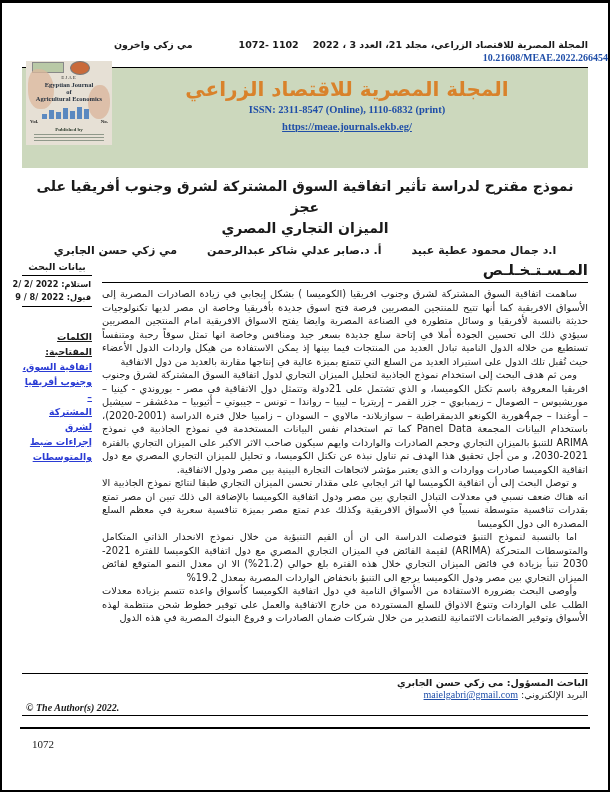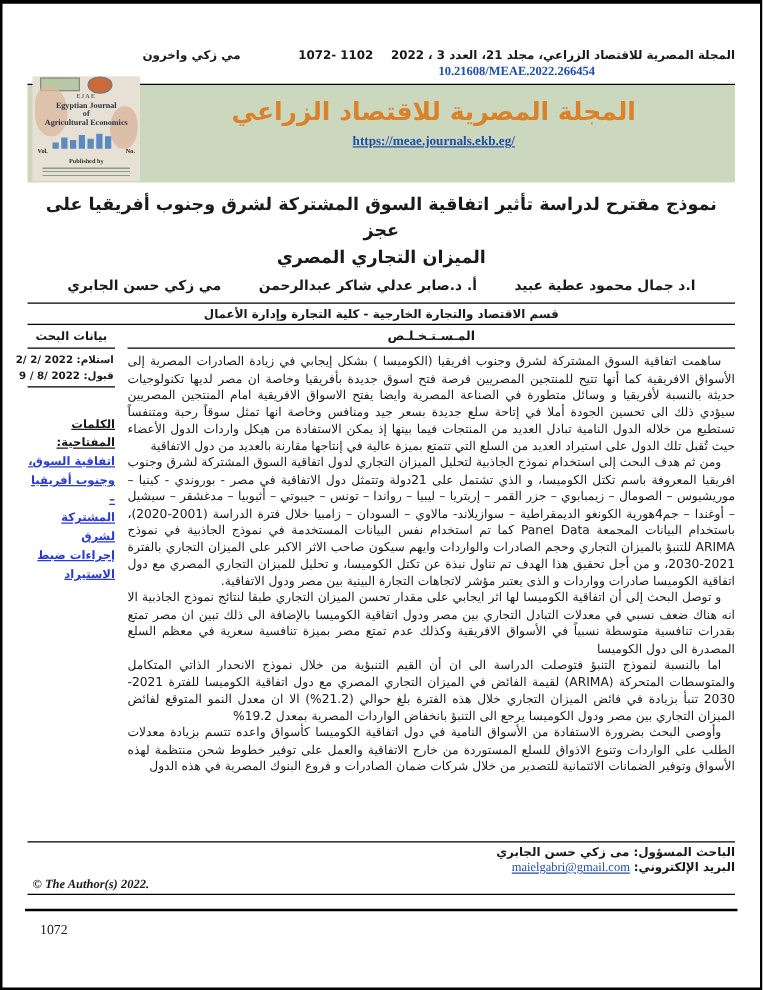--- a/index.html
+++ b/index.html
@@ -17,29 +17,29 @@
   }
   
   .runhead{
     direction:rtl;display:flex;align-items:baseline;
     margin:36px 20px 0 20px;
     font-size:9.5px;font-weight:bold;white-space:nowrap;
   }
   .rh-journal{margin-left:14px;}
   .rh-range{margin-left:46px;direction:ltr;unicode-bidi:embed;}
   .doi-line{
-    direction:ltr;text-align:right;padding-right:132px;margin-top:2px;
+    direction:ltr;text-align:right;margin-top:2px;
     font-family:"Liberation Serif",serif;font-weight:bold;
     font-size:10px;color:#1f4ea8;
   }
   .hr{border:0;border-top:1.5px solid #000;margin:4px 20px 0 20px;}
   .hr-thin{border:0;border-top:1px solid #000;margin:0 20px;}
   
   .banner{
-    position:relative;margin:0 20px;height:78px;
+    position:relative;margin:0 20px;height:100px;
     background:#ccd8bd;
   }
   .banner-text{text-align:center;padding:9px 0 0 84px;direction:rtl;}
   .banner-title{font-size:20px;font-weight:bold;color:#d9822b;line-height:24px;}
   .banner-issn{direction:ltr;font-family:"Liberation Serif",serif;font-weight:bold;font-size:10.5px;color:#1f4ea8;margin-top:3px;}
   .banner-url{direction:ltr;font-family:"Liberation Serif",serif;font-weight:bold;font-size:10.5px;color:#1f4ea8;text-decoration:underline;margin-top:1px;display:inline-block;}
   
   .cover{
     position:absolute;left:4px;top:-7px;width:86px;height:84px;
     background:#e6e0d5;overflow:hidden;font-family:"Liberation Serif",serif;
@@ -57,41 +57,41 @@
   .cover .fineline{position:absolute;top:73px;left:8px;right:8px;height:8px;
     background:repeating-linear-gradient(#6a7a6a 0 1px,transparent 1px 3px);opacity:.7;}
   
   .art-title{direction:rtl;text-align:center;font-weight:bold;font-size:14px;line-height:21px;margin:8px 26px 0 26px;}
   .art-authors{direction:rtl;display:flex;justify-content:center;gap:30px;font-weight:bold;font-size:11px;margin-top:5px;white-space:nowrap;}
   .dept-row{margin-top:7px;}
   .dept{direction:rtl;text-align:center;font-weight:bold;font-size:9.5px;padding:3px 0 2px 0;}
   
   .section{direction:rtl;display:flex;flex:1;margin:0 20px;column-gap:10px;align-items:stretch;}
   .main-col{flex:1;min-width:0;}
-  .abs-head{text-align:center;font-weight:bold;font-size:10px;padding:4px 0 3px 0;}
+  .abs-head{text-align:right;font-weight:bold;font-size:15px;padding:4px 0 3px 0;}
   .main-col .headline{border:0;border-top:1px solid #000;margin:0;}
   .abs-text p{
     margin:0;font-size:9.8px;line-height:13.5px;
     text-align:justify;text-indent:11px;
   }
   .abs-text p:first-child{margin-top:4px;}
   
   .side-col{width:70px;flex:0 0 70px;font-weight:bold;}
   .side-title{text-align:center;font-size:9.3px;padding:4px 0 3px 0;}
   .side-col .sline{border:0;border-top:1px solid #000;margin:0;}
   .side-dates{font-size:8.2px;line-height:12.5px;text-align:right;padding:2px 1px 3px 0;white-space:nowrap;}
   .side-dates .val{direction:ltr;unicode-bidi:embed;}
   .kw-block{margin-top:22px;font-size:9.3px;line-height:15px;text-align:right;}
   .kw-label{text-decoration:underline;}
   .kw-item{display:block;color:#2a3bd4;}
   
   .footer{margin-top:auto;}
   .corr{direction:rtl;font-weight:bold;font-size:9.5px;margin:3px 20px 0 20px;}
   .email-row{direction:rtl;text-align:right;font-size:9.5px;margin:1px 20px 0 20px;}
-  .email-row .lbl{font-weight:bold;}
+  .email-row .lbl{font-weight:normal;}
   .email-row .mail{direction:ltr;unicode-bidi:embed;font-family:"Liberation Serif",serif;font-size:10px;color:#1f4ea8;}
   .copyright{font-family:"Liberation Serif",serif;font-style:italic;font-weight:bold;font-size:10px;margin:2px 20px 0 24px;}
   .hr-under-c{border:0;border-top:1px solid #000;margin:2px 20px 0 20px;}
   .hr-thick{border:0;border-top:2.5px solid #000;margin:11px 18px 0 18px;}
   .pageno{font-family:"Liberation Serif",serif;font-size:11px;margin:9px 0 40px 30px;}
 </style>
 </head>
 <body>
 
 <div class="page">
@@ -127,37 +127,33 @@
       </div>
       <div class="vol">
         <span>Vol.</span>
         <span>No.</span>
       </div>
       <div class="pub">Published by</div>
       <div class="fineline"></div>
     </div>
     <div class="banner-text">
       <div class="banner-title">المجلة المصرية للاقتصاد الزراعي</div>
+      <div class="banner-issn">ISSN: 2311-8547 (Online), 1110-6832 (print)</div>
       <a class="banner-url" href="#">https://meae.journals.ekb.eg/</a>
     </div>
   </div>
 
   <div class="art-title">
     <div>نموذج مقترح لدراسة تأثير اتفاقية السوق المشتركة لشرق وجنوب أفريقيا على عجز</div>
     <div>الميزان التجاري المصري</div>
   </div>
   <div class="art-authors">
     <span>ا.د جمال محمود عطية عبيد</span>
     <span>أ. د.صابر عدلي شاكر عبدالرحمن</span>
     <span>مي زكي حسن الجابري</span>
-  </div>
-  <div class="dept-row">
-    <hr class="hr-thin">
-    <div class="dept">قسم الاقتصاد والتجارة الخارجية - كلية التجارة وإدارة الأعمال</div>
-    <hr class="hr-thin">
   </div>
 
   <div class="section">
     <div class="main-col">
       <div class="abs-head">المـسـتـخـلـص</div>
       <hr class="headline">
       <div class="abs-text">
         <p>ساهمت اتفاقية السوق المشتركة لشرق وجنوب افريقيا (الكوميسا ) بشكل إيجابي في زيادة الصادرات المصرية إلى الأسواق الافريقية كما أنها تتيح للمنتجين المصريين فرصة فتح اسوق جديدة بأفريقيا وخاصة ان مصر لديها تكنولوجيات حديثة بالنسبة لأفريقيا و وسائل متطورة في الصناعة المصرية وايضا يفتح الاسواق الافريقية امام المنتجين المصريين سيؤدي ذلك الى تحسين الجودة أملا في إتاحة سلع جديدة بسعر جيد ومنافس وخاصة انها تمثل سوقاً رحبة ومتنفساً تستطيع من خلاله الدول النامية تبادل العديد من المنتجات فيما بينها إذ يمكن الاستفادة من هيكل واردات الدول الأعضاء حيث تُقبل تلك الدول على استيراد العديد من السلع التي تتمتع بميزة عالية في إنتاجها مقارنة بالعديد من دول الاتفاقية</p>
         <p>ومن ثم هدف البحث إلى استخدام نموذج الجاذبية لتحليل الميزان التجاري لدول اتفاقية السوق المشتركة لشرق وجنوب افريقيا المعروفة باسم تكتل الكوميسا، و الذي تشتمل على 21دولة وتتمثل دول الاتفاقية في مصر - بوروندي - كينيا – موريشيوس – الصومال – زيمبابوي – جزر القمر – إريتريا – ليبيا – رواندا – تونس – جيبوتي – أثيوبيا – مدغشقر – سيشيل – أوغندا – جم4هورية الكونغو الديمقراطية – سوازيلاند- مالاوي – السودان – زامبيا خلال فترة الدراسة (2001-2020)، باستخدام البيانات المجمعة Panel Data كما تم استخدام نفس البيانات المستخدمة في نموذج الجاذبية في نموذج ARIMA للتنبؤ بالميزان التجاري وحجم الصادرات والواردات وايهم سيكون صاحب الاثر الاكبر على الميزان التجاري بالفترة 2021-2030، و من أجل تحقيق هذا الهدف تم تناول نبذة عن تكتل الكوميسا، و تحليل للميزان التجاري المصري مع دول اتفاقية الكوميسا صادرات وواردات و الذى يعتبر مؤشر لاتجاهات التجارة البينية بين مصر ودول الاتفاقية.</p>
         <p>و توصل البحث إلى أن اتفاقية الكوميسا لها اثر ايجابي على مقدار تحسن الميزان التجاري طبقا لنتائج نموذج الجاذبية الا انه هناك ضعف نسبي في معدلات التبادل التجاري بين مصر ودول اتفاقية الكوميسا بالإضافة الى ذلك تبين ان مصر تمتع بقدرات تنافسية متوسطة نسبياً في الأسواق الافريقية وكذلك عدم تمتع مصر بميزة تنافسية سعرية في معظم السلع المصدرة الى دول الكوميسا</p>
@@ -173,21 +169,21 @@
         <div><span>قبول:</span> <span class="val">9 / 8/ 2022</span></div>
       </div>
       <hr class="sline">
       <div class="kw-block">
         <span class="kw-label">الكلمات</span><br>
         <span class="kw-label">المفتاحية:</span>
         <a class="kw-item" href="#">اتفاقية السوق،</a>
         <a class="kw-item" href="#">وجنوب أفريقيا –</a>
         <a class="kw-item" href="#">المشتركة لشرق</a>
         <a class="kw-item" href="#">إجراءات ضبط</a>
-        <a class="kw-item" href="#">الاستيراد</a>
+        <a class="kw-item" href="#">والمتوسطات</a>
       </div>
     </div>
   </div>
 
   <div class="footer">
     <hr class="hr-thin">
     <div class="corr">الباحث المسؤول: مى زكي حسن الجابري</div>
     <div class="email-row">
       <span class="lbl">البريد الإلكتروني:</span>
       <a class="mail" href="#">maielgabri@gmail.com</a>

